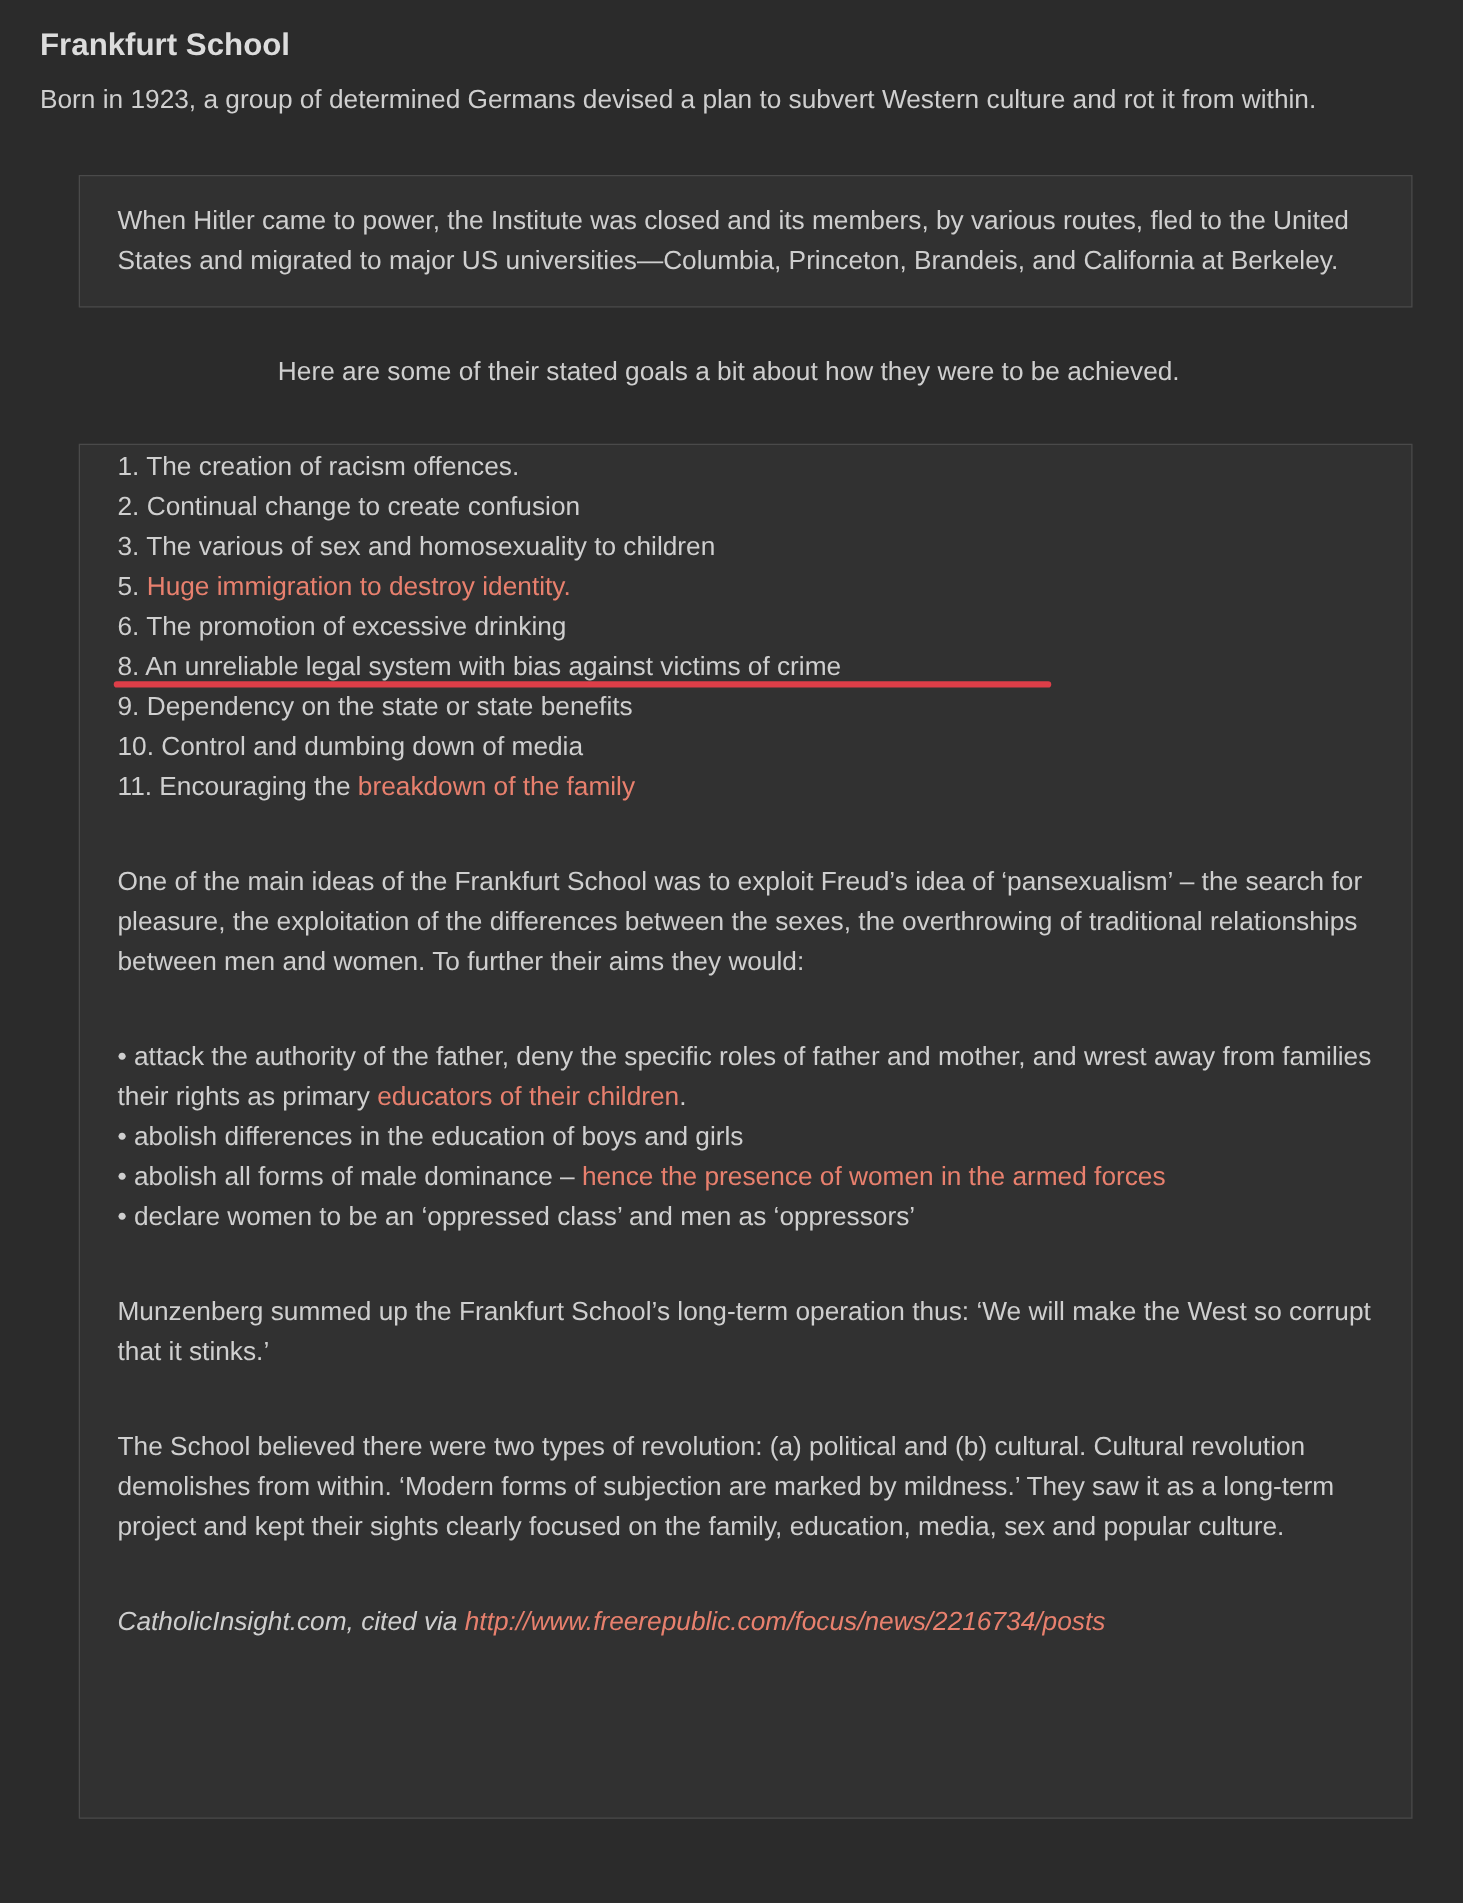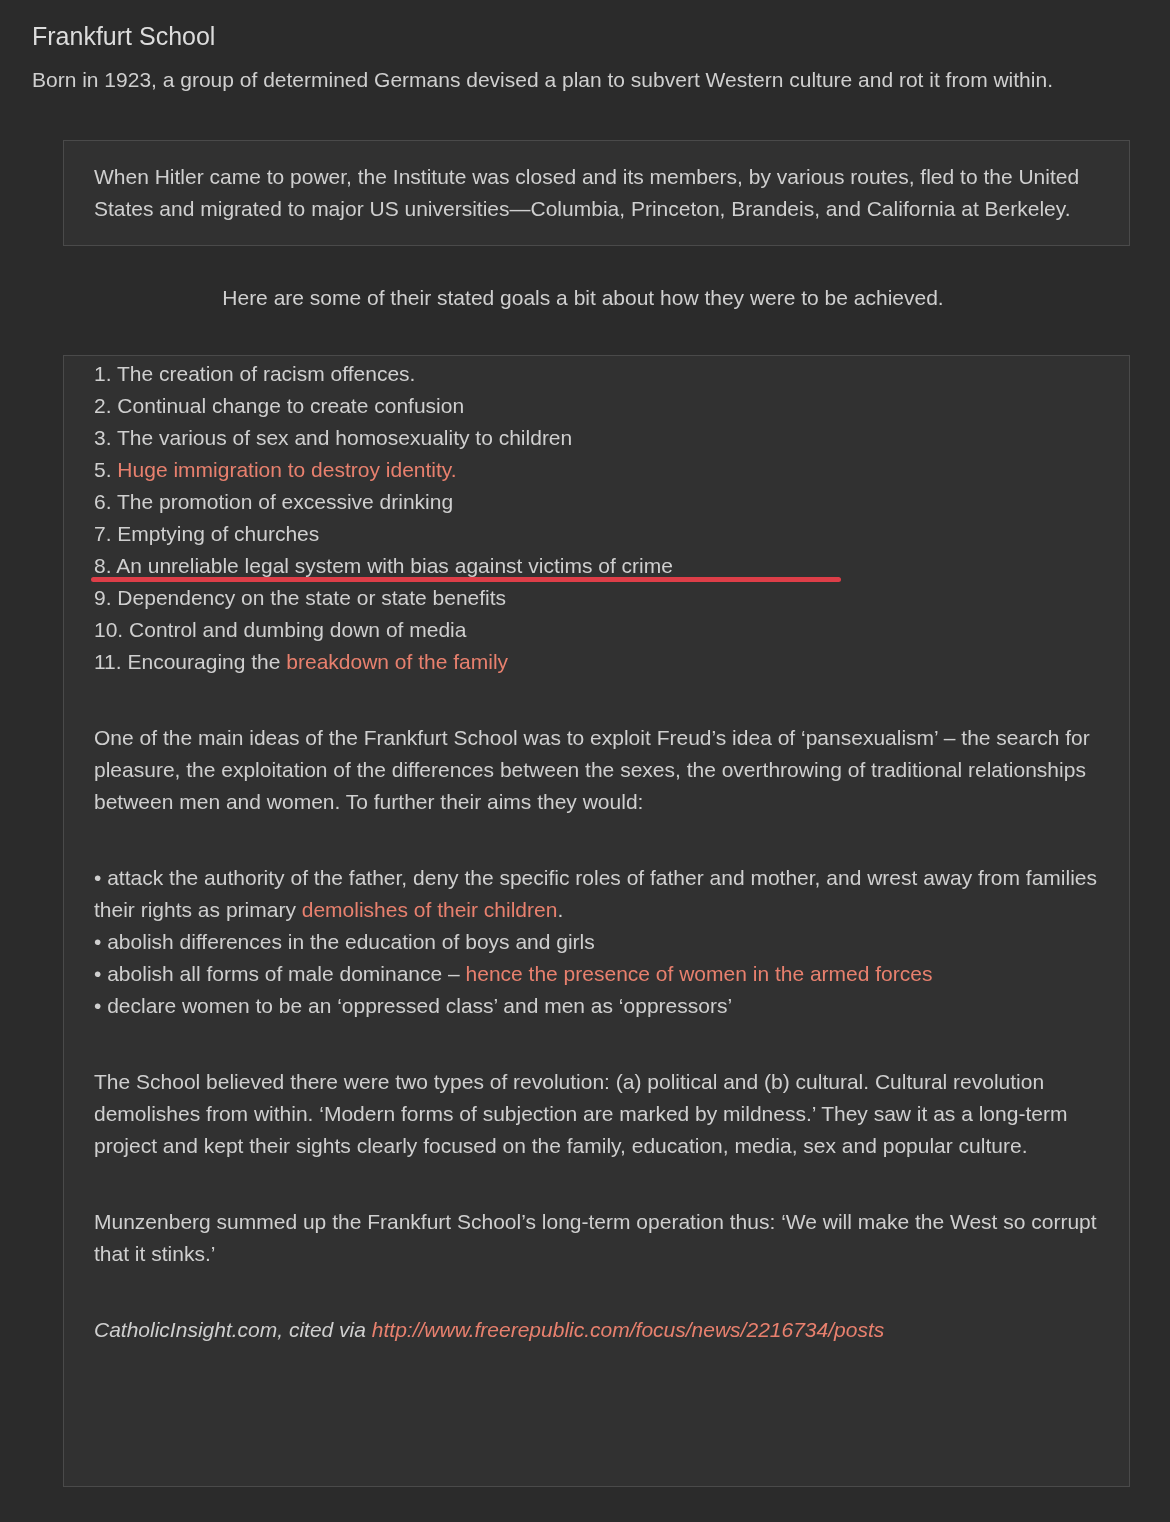--- a/index.html
+++ b/index.html
@@ -15,21 +15,21 @@
   html,body{margin:0;padding:0;}
   body{
     width:1170px;height:1522px;overflow:hidden;
     background:var(--page-bg);
     color:var(--text);
     font-family:"Liberation Sans",sans-serif;
     font-size:21px;line-height:32px;
     padding:22px 36px 0 32px;
   }
   h1{
-    font-size:25px;line-height:29px;font-weight:normal;
+    font-size:25px;line-height:29px;font-weight:bold;
     color:var(--heading);
     margin:0 0 13px;
   }
   p{margin:0;}
   .intro{margin:0 0 44px;max-width:1085px;}
   .lead{margin:0 0 41px;text-align:center;}
   .quote{
     background:var(--quote-bg);
     border:1px solid var(--quote-border);
     margin:0 4px 36px 31px;
@@ -66,34 +66,33 @@
 
 <p class="lead">Here are some of their stated goals a bit about how they were to be achieved.</p>
 
 <blockquote class="quote quote-main">
   <ol class="goals">
       <li class="goal"><span class="num">1.</span> <span>The creation of racism offences.</span></li>
       <li class="goal"><span class="num">2.</span> <span>Continual change to create confusion</span></li>
       <li class="goal"><span class="num">3.</span> <span>The various of sex and homosexuality to children</span></li>
       <li class="goal"><span class="num">5.</span> <span class="hl">Huge immigration to destroy identity.</span></li>
       <li class="goal"><span class="num">6.</span> <span>The promotion of excessive drinking</span></li>
-      <li class="goal"><span class="num">7.</span> <span>Emptying of churches</span></li>
       <li class="goal"><span class="num">8.</span> <span>An unreliable legal system with bias against victims of crime</span><div class="goal-line"></div></li>
       <li class="goal"><span class="num">9.</span> <span>Dependency on the state or state benefits</span></li>
       <li class="goal"><span class="num">10.</span> <span>Control and dumbing down of media</span></li>
       <li class="goal"><span class="num">11.</span> <span>Encouraging the </span><span class="hl">breakdown of the family</span></li>
     </ol>
 
   <p>One of the main ideas of the Frankfurt School was to exploit Freud’s idea of ‘pansexualism’ – the search for pleasure, the exploitation of the differences between the sexes, the overthrowing of traditional relationships between men and women. To further their aims they would:</p>
 
   <div class="bullets">
-      <div class="bullet"><span>• attack the authority of the father, deny the specific roles of father and mother, and wrest away from families their rights as primary </span><span class="hl">demolishes of their children</span><span>.</span></div>
+      <div class="bullet"><span>• attack the authority of the father, deny the specific roles of father and mother, and wrest away from families their rights as primary </span><span class="hl">educators of their children</span><span>.</span></div>
       <div class="bullet"><span>• abolish differences in the education of boys and girls</span></div>
       <div class="bullet"><span>• abolish all forms of male dominance – </span><span class="hl">hence the presence of women in the armed forces</span></div>
       <div class="bullet"><span>• declare women to be an ‘oppressed class’ and men as ‘oppressors’</span></div>
     </div>
 
+  <p>Munzenberg summed up the Frankfurt School’s long-term operation thus: ‘We will make the West so corrupt that it stinks.’</p>
+
   <p>The School believed there were two types of revolution: (a) political and (b) cultural. Cultural revolution demolishes from within. ‘Modern forms of subjection are marked by mildness.’ They saw it as a long-term project and kept their sights clearly focused on the family, education, media, sex and popular culture.</p>
-
-  <p>Munzenberg summed up the Frankfurt School’s long-term operation thus: ‘We will make the West so corrupt that it stinks.’</p>
 
   <p class="citation"><span>CatholicInsight.com, cited via </span><a class="link" href="#">http://www.freerepublic.com/focus/news/2216734/posts</a></p>
 </blockquote>
 
 </body></html>

